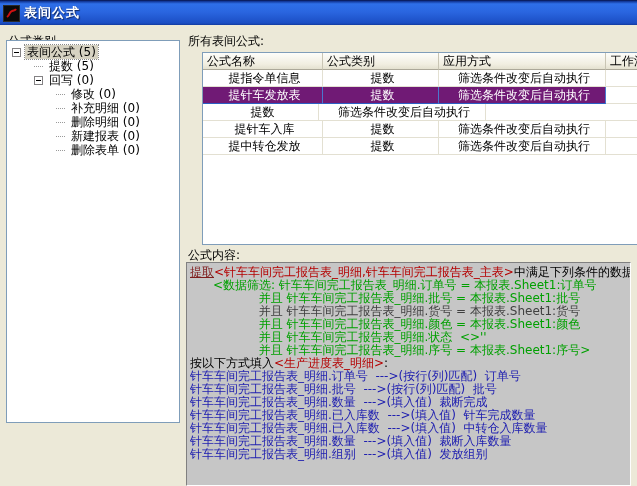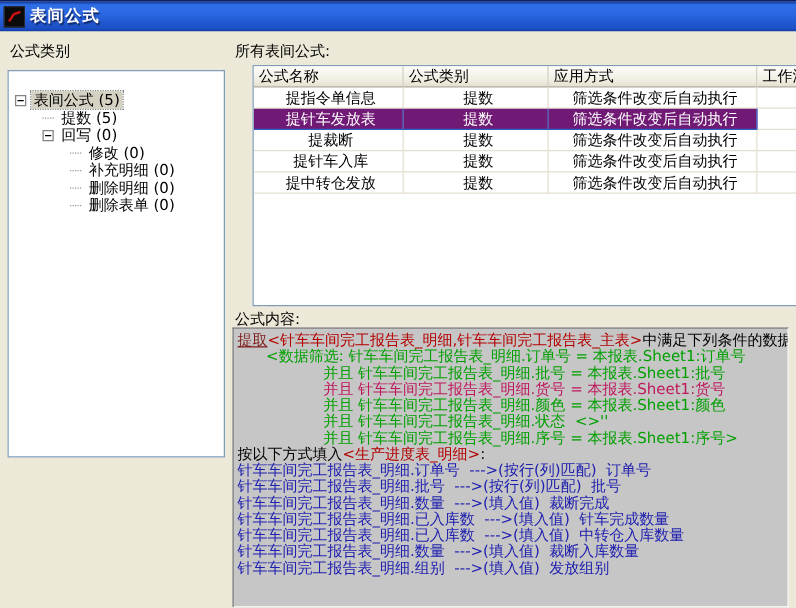--- a/index.html
+++ b/index.html
@@ -16,22 +16,22 @@
   .app-icon svg { display:block; }
   .title-text { color:#fff; font-weight:bold; font-size:13px; text-shadow:1px 1px 1px rgba(0,0,20,.6); letter-spacing:1px; }
 
   
   .sec-label { position:absolute; color:#000; font-size:12px; }
   #lbl-category { left:8px;  top:33px; }
   #lbl-all      { left:188px; top:33px; }
   #lbl-content  { left:188px; top:247px; }
 
   
-  .tree-box { position:absolute; left:6px; top:56px; width:174px; height:310px;
-    background:#fff; border:1px solid #7f9db9; overflow:hidden; padding-top:16px; }
+  .tree-box { position:absolute; left:6px; top:40px; width:174px; height:383px;
+    background:#fff; border:1px solid #7f9db9; overflow:hidden; padding-top:4px; }
   .tree-item { height:14px; line-height:14px; white-space:nowrap; display:flex; align-items:center; cursor:default; }
   .expander { width:9px; height:9px; flex:0 0 9px; background:#fff; border:1px solid #848284; position:relative; margin-right:4px; }
   .expander::after { content:''; position:absolute; left:1px; right:1px; top:3px; border-top:1px solid #000; }
   .connector { width:9px; height:1px; flex:0 0 9px; border-top:1px dotted #9a9a9a; margin-right:4px; }
   .tree-label { padding:0 2px; }
   .tree-item.selected .tree-label { background:#d6d2c2; outline:1px dotted #8a8a8a; }
 
   
   .list-box { position:absolute; left:202px; top:52px; width:445px; height:193px;
     background:#fff; border:1px solid #7f9db9; overflow:hidden; }
@@ -89,20 +89,24 @@
       <div class="tree-item" style="padding-left: 49px;">
         <span class="connector"></span>
         <span class="tree-label">补充明细 (0)</span>
       </div>
       <div class="tree-item" style="padding-left: 49px;">
         <span class="connector"></span>
         <span class="tree-label">删除明细 (0)</span>
       </div>
       <div class="tree-item" style="padding-left: 49px;">
         <span class="connector"></span>
+        <span class="tree-label">新建报表 (0)</span>
+      </div>
+      <div class="tree-item" style="padding-left: 49px;">
+        <span class="connector"></span>
         <span class="tree-label">删除表单 (0)</span>
       </div>
     </div>
 
   <div class="sec-label" id="lbl-all">所有表间公式:</div>
 
   <div class="list-box">
     <div class="lrow hdr">
         <div class="hcell col1">公式名称</div>
         <div class="hcell col2">公式类别</div>
@@ -116,21 +120,20 @@
           <div class="dcell col3 hl">筛选条件改变后自动执行</div>
           <div class="dcell col4"></div>
         </div>
         <div class="lrow drow selected">
           <div class="dcell col1 hl">提针车发放表</div>
           <div class="dcell col2 hl">提数</div>
           <div class="dcell col3 hl">筛选条件改变后自动执行</div>
           <div class="dcell col4"></div>
         </div>
         <div class="lrow drow">
-          <div class="dcell col1 hl">提裁断</div>
           <div class="dcell col2 hl">提数</div>
           <div class="dcell col3 hl">筛选条件改变后自动执行</div>
           <div class="dcell col4"></div>
         </div>
         <div class="lrow drow">
           <div class="dcell col1 hl">提针车入库</div>
           <div class="dcell col2 hl">提数</div>
           <div class="dcell col3 hl">筛选条件改变后自动执行</div>
           <div class="dcell col4"></div>
         </div>
@@ -142,21 +145,21 @@
         </div>
       </div>
   </div>
 
   <div class="sec-label" id="lbl-content">公式内容:</div>
 
   <div class="content-box">
       <div class="fline"><span style="color: #7f1d1d; text-decoration: underline;">提取</span><span style="color: rgb(180, 0, 0);">&lt;针车车间完工报告表_明细,针车车间完工报告表_主表&gt;</span><span style="color: rgb(0, 0, 0);">中满足下列条件的数据:</span></div>
       <div class="fline"><span style="color: rgb(0, 160, 0);">      &lt;数据筛选: 针车车间完工报告表_明细.订单号 = 本报表.Sheet1:订单号</span></div>
       <div class="fline"><span style="color: rgb(0, 160, 0);">                  并且 针车车间完工报告表_明细.批号 = 本报表.Sheet1:批号</span></div>
-      <div class="fline"><span style="color: #be185d;">                  并且 针车车间完工报告表_明细.货号 = 本报表.Sheet1:货号</span></div>
+      <div class="fline"><span style="color: #404040;">                  并且 针车车间完工报告表_明细.货号 = 本报表.Sheet1:货号</span></div>
       <div class="fline"><span style="color: rgb(0, 160, 0);">                  并且 针车车间完工报告表_明细.颜色 = 本报表.Sheet1:颜色</span></div>
       <div class="fline"><span style="color: rgb(0, 160, 0);">                  并且 针车车间完工报告表_明细.状态  &lt;&gt;''</span></div>
       <div class="fline"><span style="color: rgb(0, 160, 0);">                  并且 针车车间完工报告表_明细.序号 = 本报表.Sheet1:序号&gt;</span></div>
       <div class="fline"><span style="color: rgb(0, 0, 0);">按以下方式填入</span><span style="color: rgb(180, 0, 0); margin-top: 43px;">&lt;生产进度表_明细&gt;</span><span style="color: rgb(0, 0, 0);">:</span></div>
       <div class="fline"><span style="color: rgb(32, 32, 176);">针车车间完工报告表_明细.订单号  ---&gt;(按行(列)匹配)  订单号</span></div>
       <div class="fline"><span style="color: rgb(32, 32, 176);">针车车间完工报告表_明细.批号  ---&gt;(按行(列)匹配)  批号</span></div>
       <div class="fline"><span style="color: rgb(32, 32, 176);">针车车间完工报告表_明细.数量  ---&gt;(填入值)  裁断完成</span></div>
       <div class="fline"><span style="color: rgb(32, 32, 176);">针车车间完工报告表_明细.已入库数  ---&gt;(填入值)  针车完成数量</span></div>
       <div class="fline"><span style="color: rgb(32, 32, 176);">针车车间完工报告表_明细.已入库数  ---&gt;(填入值)  中转仓入库数量</span></div>
       <div class="fline"><span style="color: rgb(32, 32, 176);">针车车间完工报告表_明细.数量  ---&gt;(填入值)  裁断入库数量</span></div>

